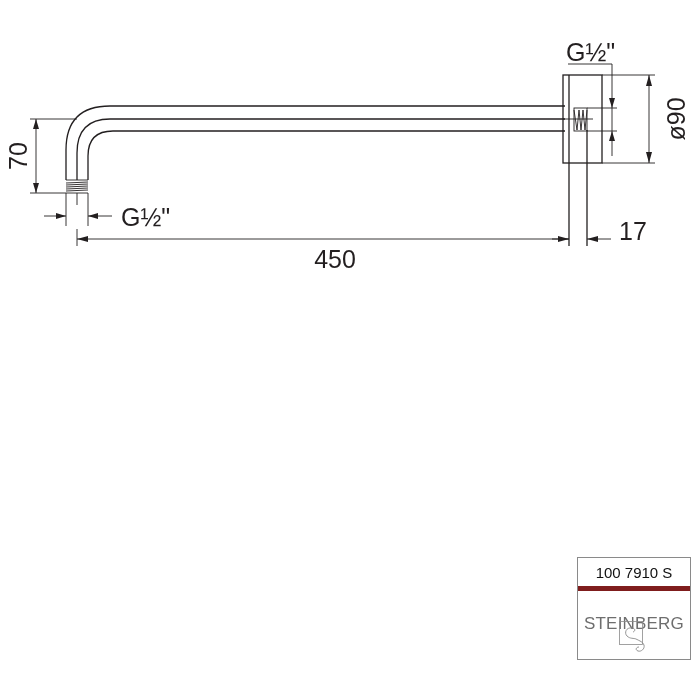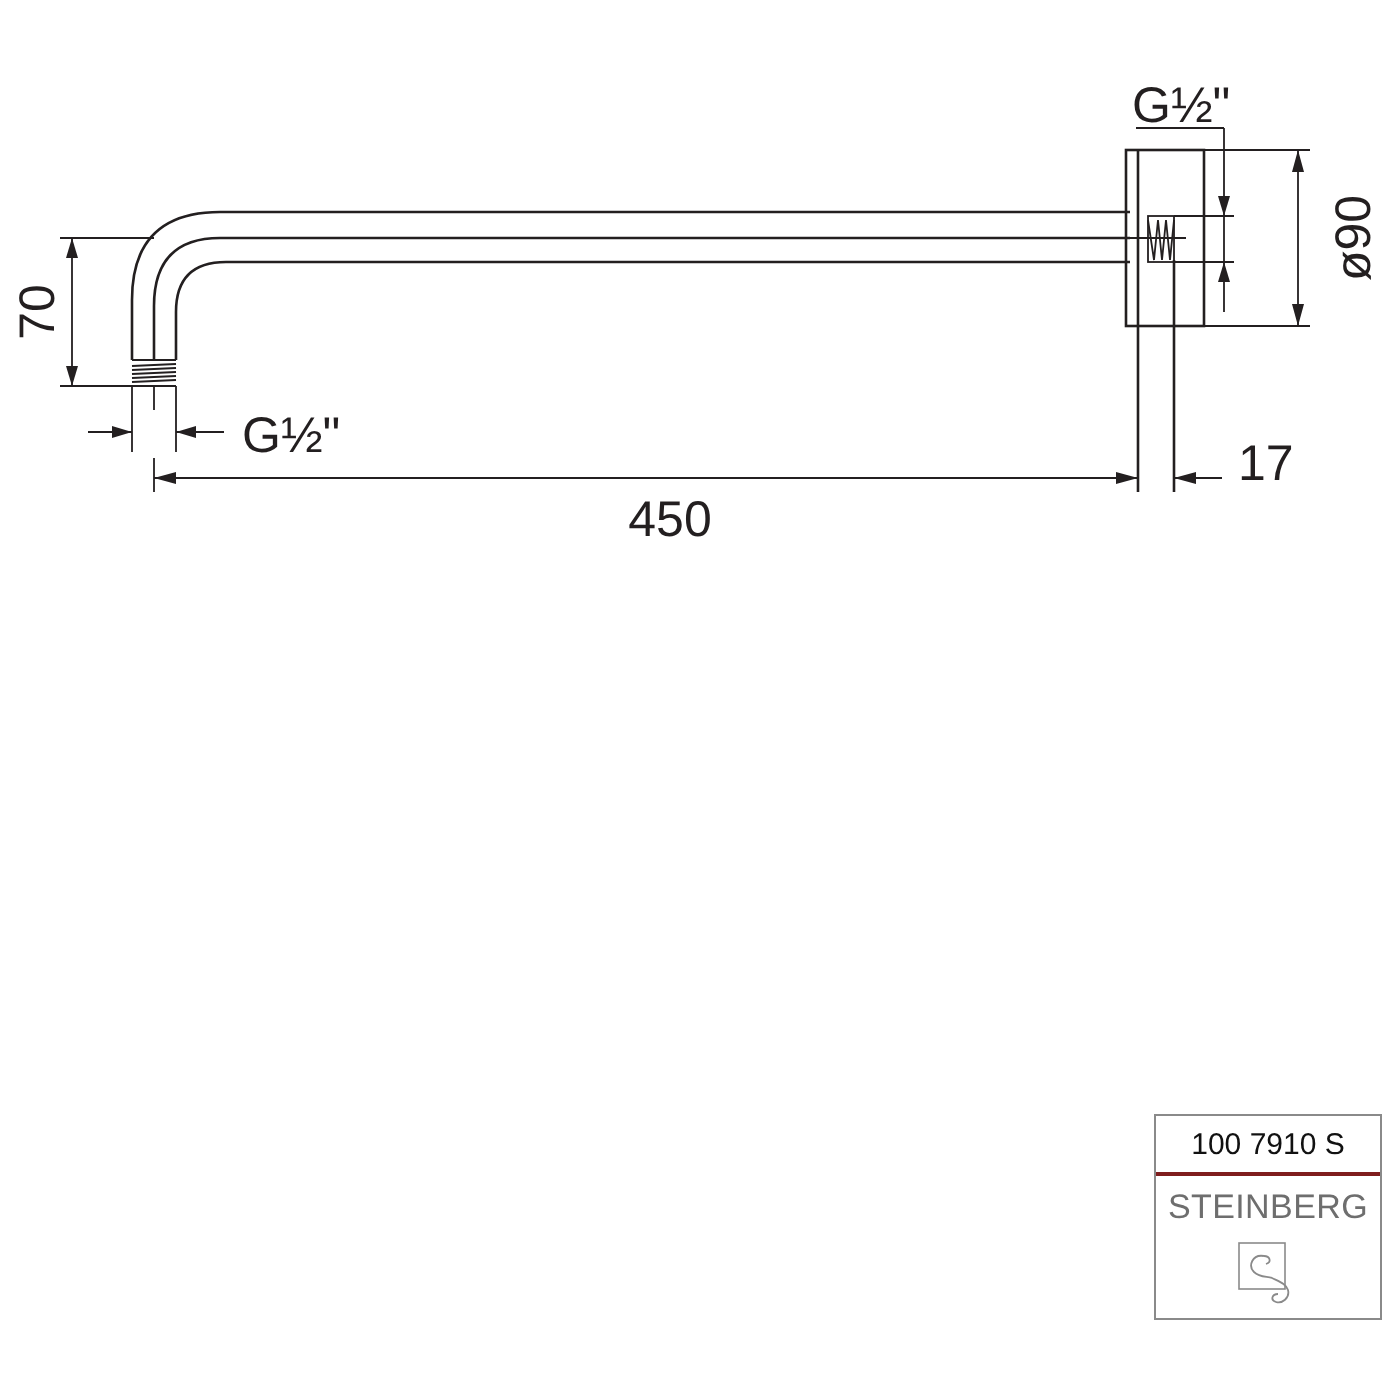--- a/index.html
+++ b/index.html
@@ -4,23 +4,23 @@
 <style>
   html, body { margin: 0; padding: 0; background: #ffffff; }
   body { width: 700px; height: 700px; position: relative; overflow: hidden;
          font-family: "Liberation Sans", sans-serif; }
   #drawing { position: absolute; left: 0; top: 0; }
   .line { stroke: #231f20; fill: none; stroke-width: 1.3; }
   .thin { stroke: #231f20; fill: none; stroke-width: 0.9; }
   .dim-text { font-family: "Liberation Sans", sans-serif; fill: #231f20; }
   .titleblock { position: absolute; left: 577px; top: 557px; width: 114px; height: 103px;
                 border: 1px solid #8a8a8a; box-sizing: border-box; background: #fff; }
-  .tb-code { height: 28px; border-bottom: 2px solid #7f1d1d; text-align: center;
+  .tb-code { height: 28px; border-bottom: 5px solid #7f1d1d; text-align: center;
              font-size: 15px; line-height: 29px; color: #111; }
-  .tb-brand { text-align: center; font-size: 17px; color: #6e6e6e; margin-top: 6px;
+  .tb-brand { text-align: center; font-size: 17px; color: #6e6e6e; margin-top: 23px;
               letter-spacing: 0.2px; }
   .tb-logo { position: absolute; left: 41px; top: 63px; }
 </style>
 </head>
 <body>
 
 <svg id="drawing" width="700" height="700" viewBox="0 0 700 700" xmlns="http://www.w3.org/2000/svg">
 
   <g>
 

